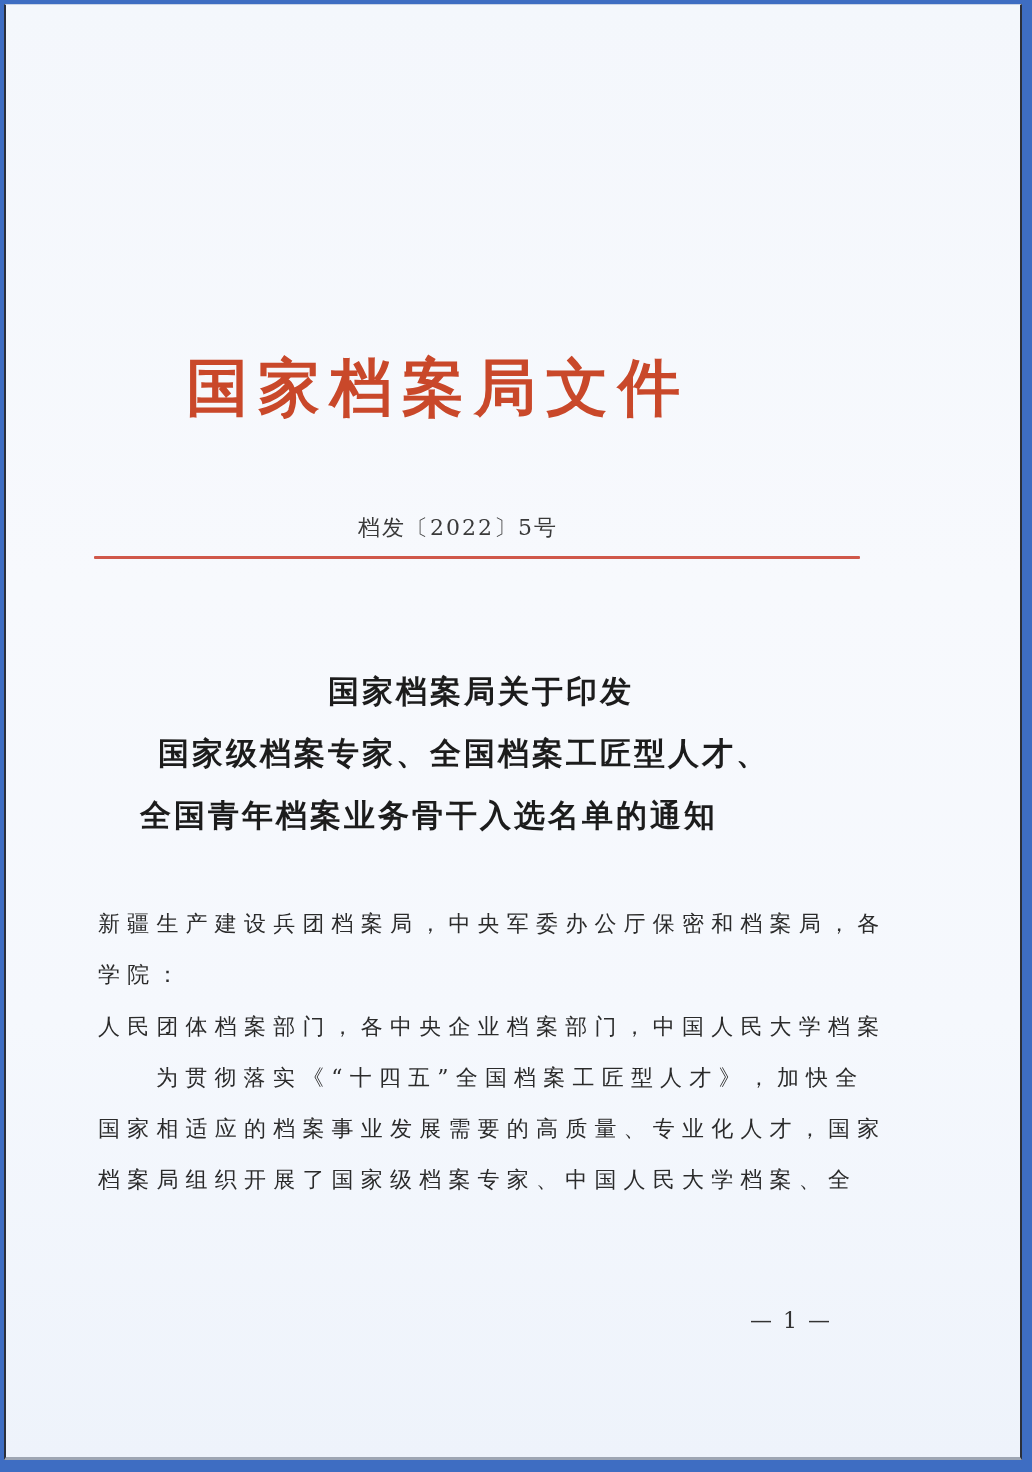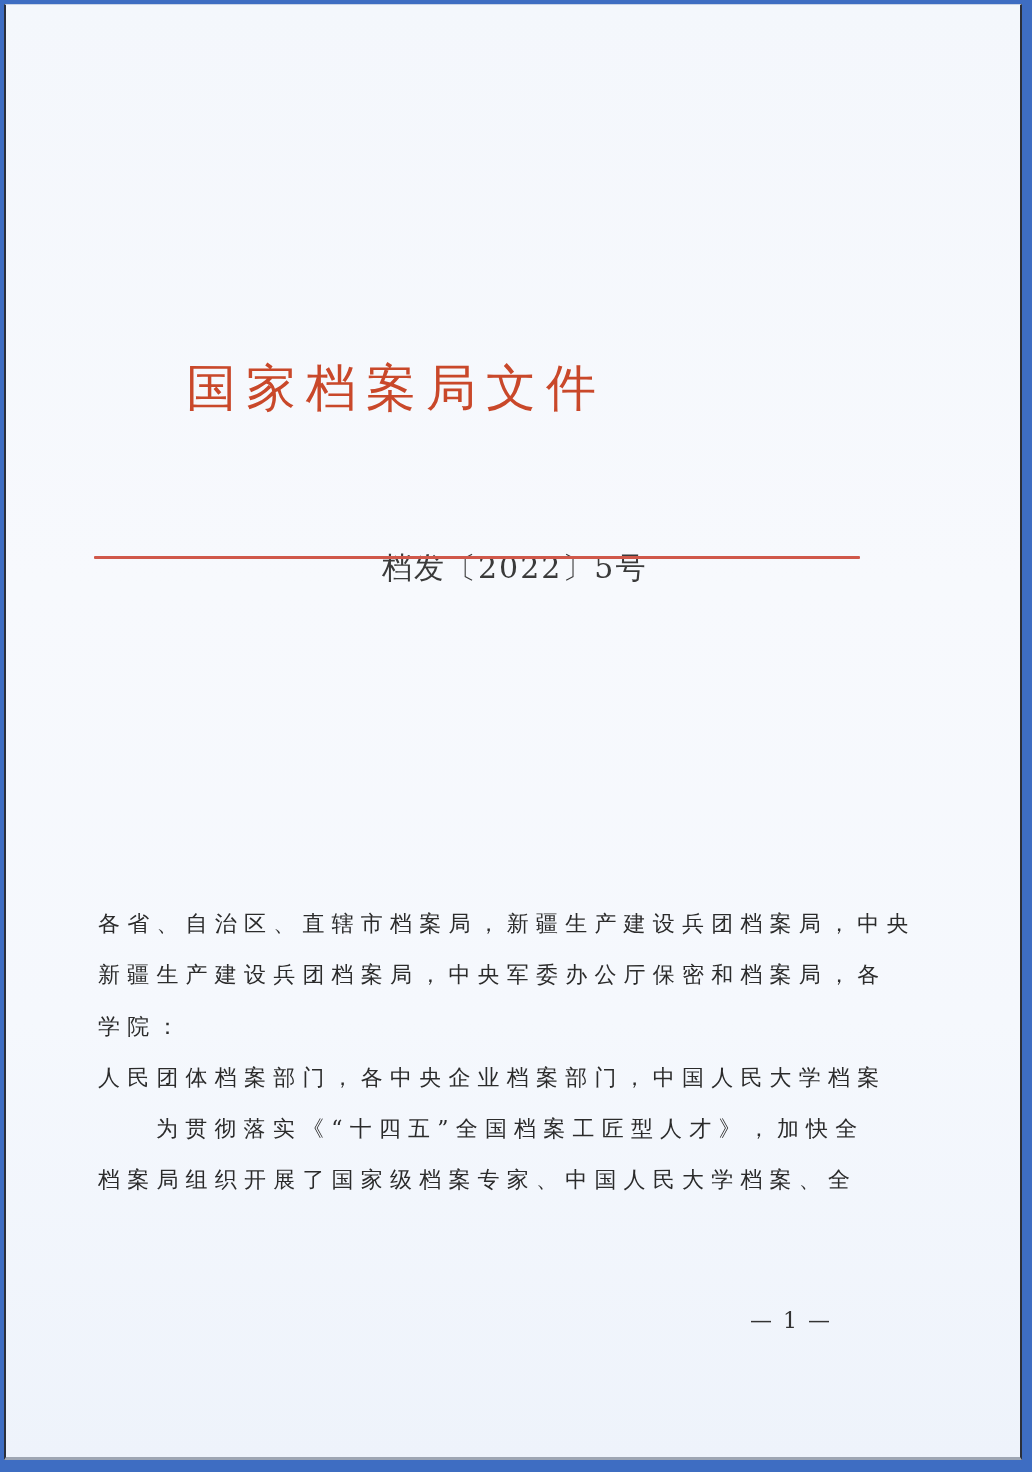--- a/index.html
+++ b/index.html
@@ -31,36 +31,35 @@
       left: 0; top: 0; right: 0; bottom: 0;
       font-family: "DejaVu Serif", "Liberation Serif", serif;
     }
     .doc-header {
       position: absolute;
       left: 180px;
       top: 338px;
       width: 600px;
       text-align: left;
       font-family: "DejaVu Sans", "Liberation Sans", sans-serif;
-      font-size: 50px;
-      font-weight: normal;
+      font-size: 62px;
+      font-weight: bold;
       color: #c9482a;
       letter-spacing: 10px;
       white-space: nowrap;
       line-height: 90px;
     }
     .doc-number {
       position: absolute;
-      left: 376px;
+      left: 352px;
       top: 508px;
-      font-size: 30px;
+      font-size: 22px;
       color: #3a3a3a;
       letter-spacing: 2px;
       white-space: nowrap;
-      margin-top: 35px;
     }
     .red-rule {
       position: absolute;
       left: 88px;
       top: 551px;
       width: 766px;
       height: 3px;
       background: #d0584a;
       border-radius: 1px;
     }
@@ -118,26 +117,31 @@
 
 <div class="frame">
   <div class="page">
 
     <div class="doc-header">国家档案局文件</div>
 
     <div class="doc-number">档发〔2022〕5号</div>
 
     <div class="red-rule"></div>
 
+    <div class="title-block">
+      <span class="title-line l1">国家档案局关于印发</span>
+      <span class="title-line l2">国家级档案专家、全国档案工匠型人才、</span>
+      <span class="title-line l3">全国青年档案业务骨干入选名单的通知</span>
+    </div>
 
     <div class="body-text">
-      <span class="body-line">各省、自治区、直辖市档案局，新疆生产建设兵团档案局，中央</span>
       <span class="body-line">新疆生产建设兵团档案局，中央军委办公厅保密和档案局，各</span>
       <span class="body-line">学院：</span>
       <span class="body-line">人民团体档案部门，各中央企业档案部门，中国人民大学档案</span>
       <span class="body-line indent">为贯彻落实《“十四五”全国档案工匠型人才》，加快全</span>
+      <span class="body-line">国家相适应的档案事业发展需要的高质量、专业化人才，国家</span>
       <span class="body-line">档案局组织开展了国家级档案专家、中国人民大学档案、全</span>
     </div>
 
     <div class="page-number">— 1 —</div>
 
   </div>
 </div>
 
 </body></html>

